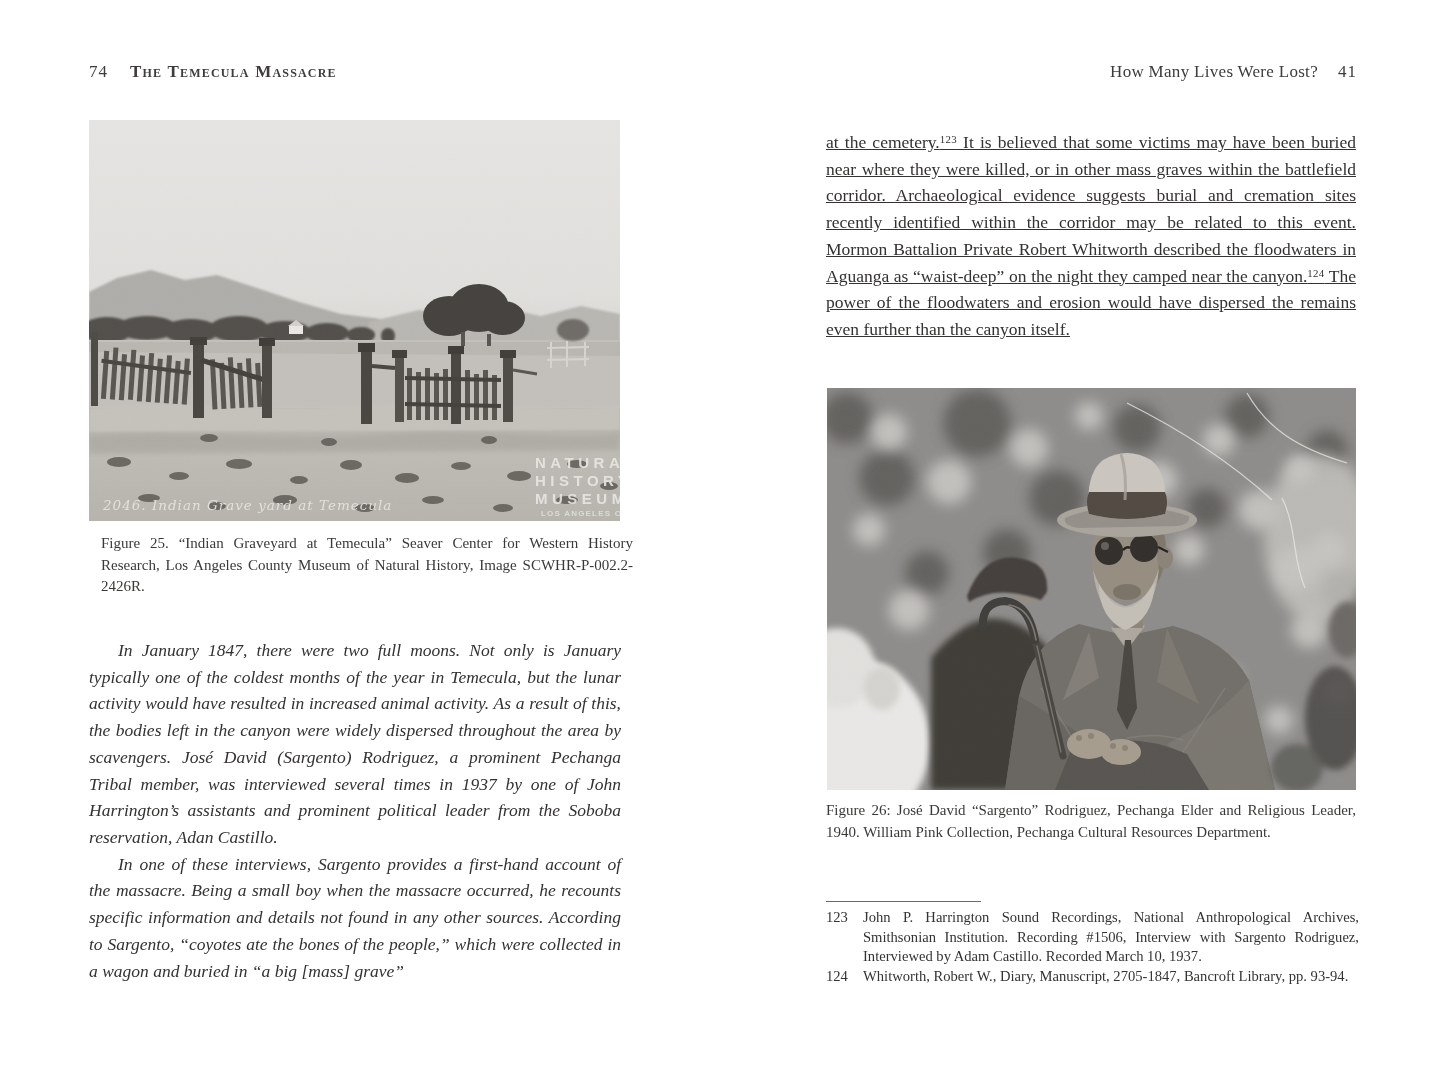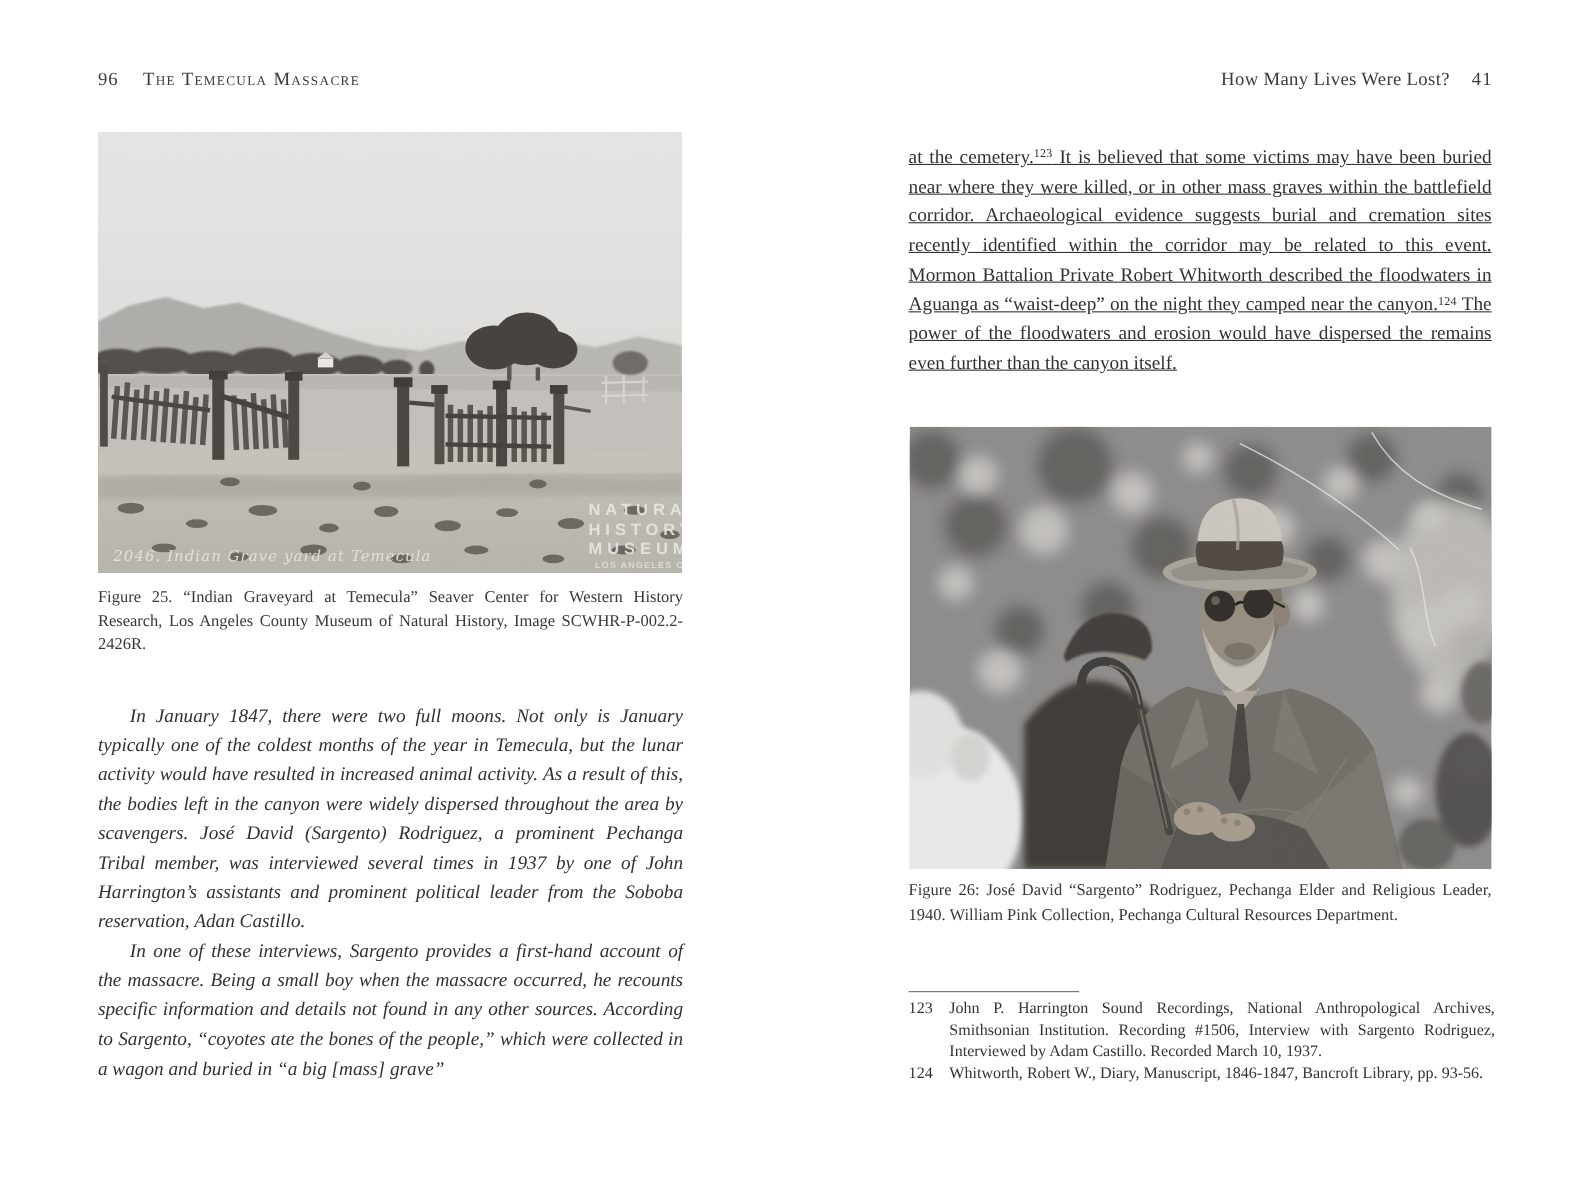--- a/index.html
+++ b/index.html
@@ -6,21 +6,21 @@
   body{
     width:1445px;height:1084px;background:#ffffff;position:relative;
     font-family:"Liberation Serif", serif;color:#333230;
     -webkit-font-smoothing:antialiased;
   }
   .abs{position:absolute;}
   
   .running-head{top:62px;font-size:17px;color:#3d3c3a;}
   .rh-left{left:89px;width:540px;}
   .rh-left .folio{letter-spacing:1px;margin-right:22px;}
-  .rh-left .rh-title{font-variant:small-caps;letter-spacing:1.2px;font-weight:400;}
+  .rh-left .rh-title{font-variant:small-caps;letter-spacing:1.2px;font-weight:700;}
   .rh-right{right:88px;width:560px;text-align:right;}
   .rh-right .rh-title{letter-spacing:.3px;margin-right:20px;}
   .rh-right .folio{letter-spacing:1px;}
   
   .photo{display:block;}
   
   .fig-caption{
     font-size:15px;line-height:1.44;color:#3a3937;text-align:justify;
   }
   
@@ -34,21 +34,21 @@
   .fn-rule{height:1px;background:#6b6a68;}
   .footnotes{font-size:14.6px;line-height:1.345;color:#343331;}
   .fn-item{display:flex;align-items:flex-start;}
   .fn-num{flex:0 0 37px;}
   .fn-text{flex:1;text-align:justify;hyphens:auto;-webkit-hyphens:auto;}
 </style>
 </head>
 <body lang="en">
 
 <div class="abs running-head rh-left">
-  <span class="folio">96</span><span class="rh-title">The Temecula Massacre</span>
+  <span class="folio">74</span><span class="rh-title">The Temecula Massacre</span>
 </div>
 
 <svg class="abs photo" style="left:89px;top:120px;" width="531" height="401" viewBox="0 0 531 401" role="img">
   <defs>
     <linearGradient id="sky" x1="0" y1="0" x2="0" y2="1">
       <stop offset="0" stop-color="#ecebe9"></stop>
       <stop offset="0.75" stop-color="#e6e5e2"></stop>
       <stop offset="1" stop-color="#dcdbd7"></stop>
     </linearGradient>
     <linearGradient id="dirt" x1="0" y1="0" x2="0" y2="1">
@@ -204,21 +204,21 @@
   <g font-family="Liberation Sans, sans-serif" fill="#f0efeb" opacity="0.88">
     <text x="446" y="348" font-size="15" letter-spacing="4.5" font-weight="bold">NATURAL</text>
     <text x="446" y="366" font-size="15" letter-spacing="4.5" font-weight="bold">HISTORY</text>
     <text x="446" y="384" font-size="15" letter-spacing="4.5" font-weight="bold">MUSEUM</text>
     <text x="452" y="396" font-size="8" letter-spacing="1.2" font-weight="bold" opacity="0.85">LOS ANGELES COUNTY</text>
   </g>
 
   <rect x="0" y="0" width="531" height="401" filter="url(#grain1)" opacity="0.07" fill="#808080"></rect>
 </svg>
 
-<div class="abs fig-caption" style="left:89px;top:533px;width:532px;">Figure 25. “Indian Graveyard at Temecula” Seaver Center for Western History Research, Los Angeles County Museum of Natural History, Image SCWHR-P-002.2-2426R.</div>
+<div class="abs fig-caption" style="left:101px;top:533px;width:532px;">Figure 25. “Indian Graveyard at Temecula” Seaver Center for Western History Research, Los Angeles County Museum of Natural History, Image SCWHR-P-002.2-2426R.</div>
 
 <div class="abs bodycol" style="left:89px;top:637px;width:532px;">
   <p class="indent">In January 1847, there were two full moons. Not only is January typically one of the coldest months of the year in Temecula, but the lunar activity would have resulted in increased animal activity. As a result of this, the bodies left in the canyon were widely dispersed throughout the area by scavengers. José David (Sargento) Rodriguez, a prominent Pechanga Tribal member, was interviewed several times in 1937 by one of John Harrington’s assistants and prominent political leader from the Soboba reservation, Adan Castillo.</p>
   <p class="indent">In one of these interviews, Sargento provides a first-hand account of the massacre. Being a small boy when the massacre occurred, he recounts specific information and details not found in any other sources. According to Sargento, “coyotes ate the bones of the people,” which were collected in a wagon and buried in “a big [mass] grave”</p>
 </div>
 
 <div class="abs running-head rh-right">
   <span class="rh-title">How Many Lives Were Lost?</span><span class="folio">41</span>
 </div>
 
@@ -375,15 +375,15 @@
 
 <div class="abs fn-rule" style="left:826px;top:901px;width:155px;"></div>
 
 <div class="abs footnotes" style="left:826px;top:908px;width:533px;">
   <div class="fn-item">
     <span class="fn-num">123</span>
     <span class="fn-text">John P. Harrington Sound Recordings, National Anthropological Archives, Smithsonian Institution. Recording #1506, Interview with Sargento Rodriguez, Interviewed by Adam Castillo. Recorded March 10, 1937.</span>
   </div>
   <div class="fn-item">
     <span class="fn-num">124</span>
-    <span class="fn-text">Whitworth, Robert W., Diary, Manuscript, 1846-1847, Bancroft Library, pp. 93-56.</span>
+    <span class="fn-text">Whitworth, Robert W., Diary, Manuscript, 2705-1847, Bancroft Library, pp. 93-94.</span>
   </div>
 </div>
 
 </body></html>

